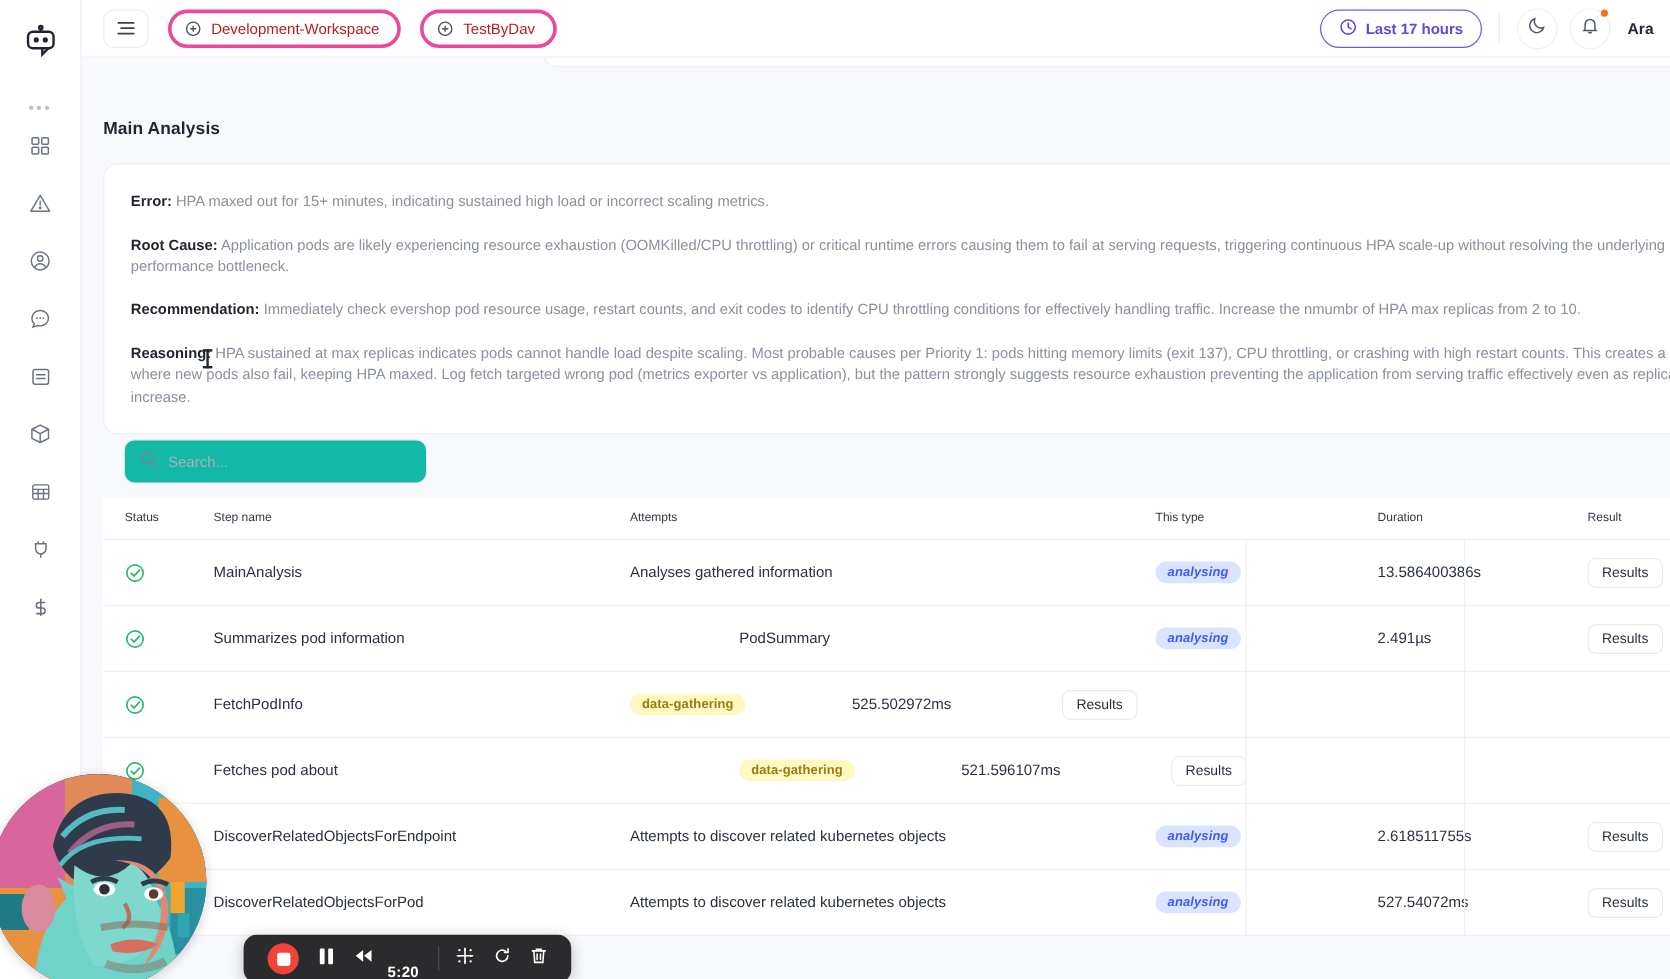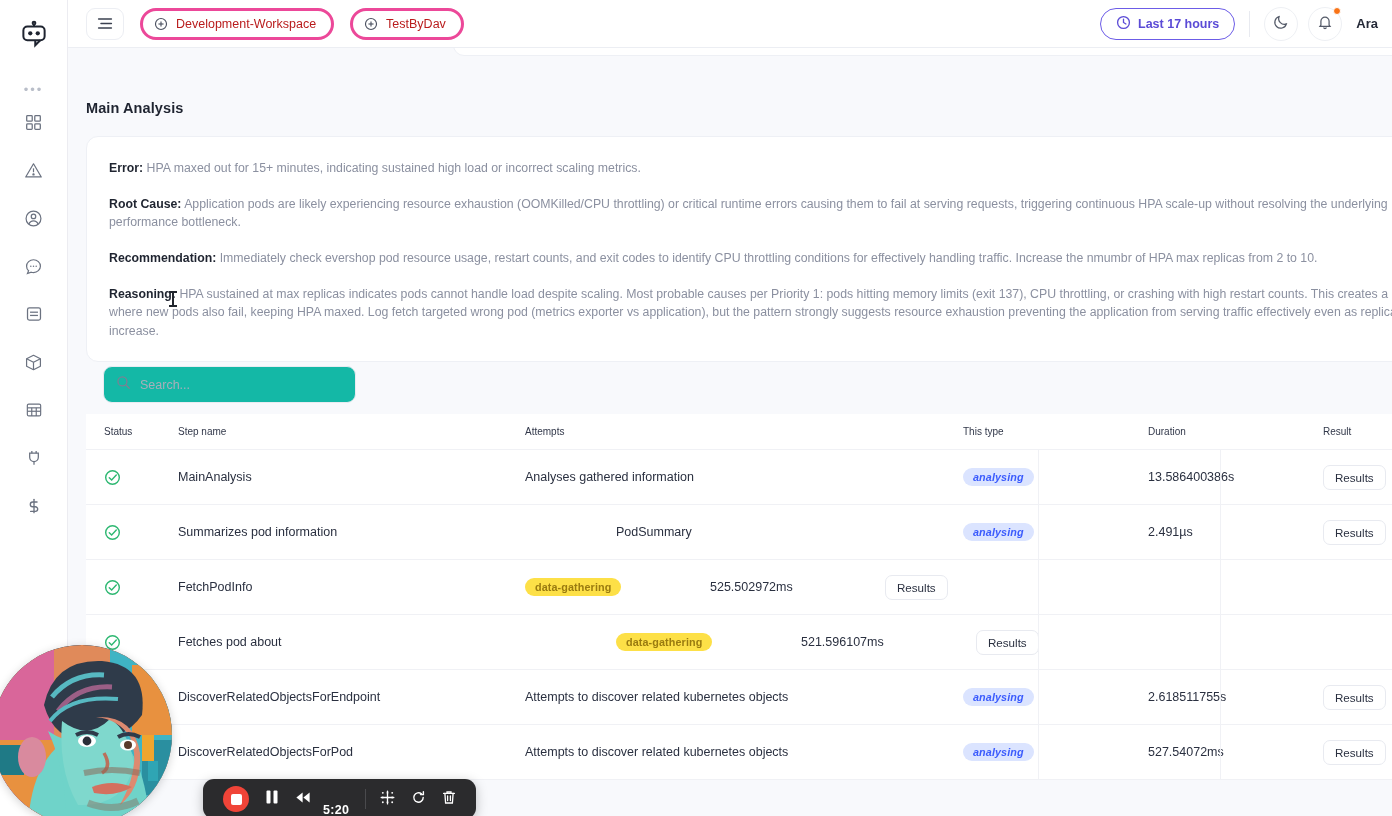--- a/index.html
+++ b/index.html
@@ -115,21 +115,21 @@
   .c-type{ width:185px; }
   .c-dur{ width:175px; }
   .c-res{ width:120px; }
   .vline{ position:absolute; top:0; width:1px; background:#f0f1f5; }
 
   .badge{
     display:inline-block; padding:3px 10px; border-radius:10px;
     font-size:10.8px; font-weight:700; letter-spacing:.1px;
   }
   .badge.analysing{ background:#dbe4ff; color:#3b5bfd;font-style:italic; }
-  .badge.data-gathering{ background:#fde047; color:#9a7b10;text-align:center; }
+  .badge.data-gathering{ background:#fef9c3; color:#9a7b10;text-align:center; }
 
   .results-btn{
     display:inline-block; padding:5px 11px; border:1px solid #e8eaf0;
     border-radius:7px; background:#fff; font-size:11.6px; color:#2a3040; cursor:pointer;
   }
 
   .check-ico{ color:#2eb872; display:flex; }
 
   
   .webcam{

